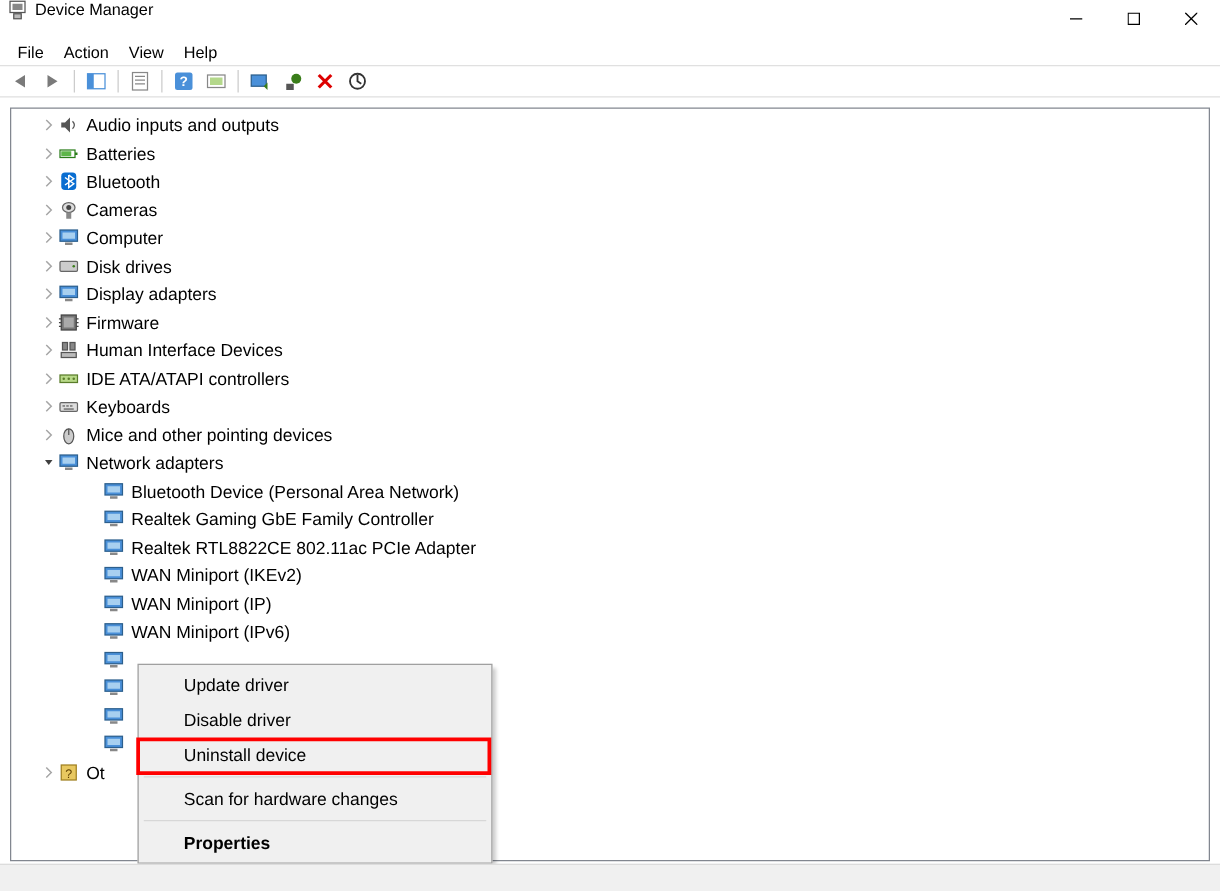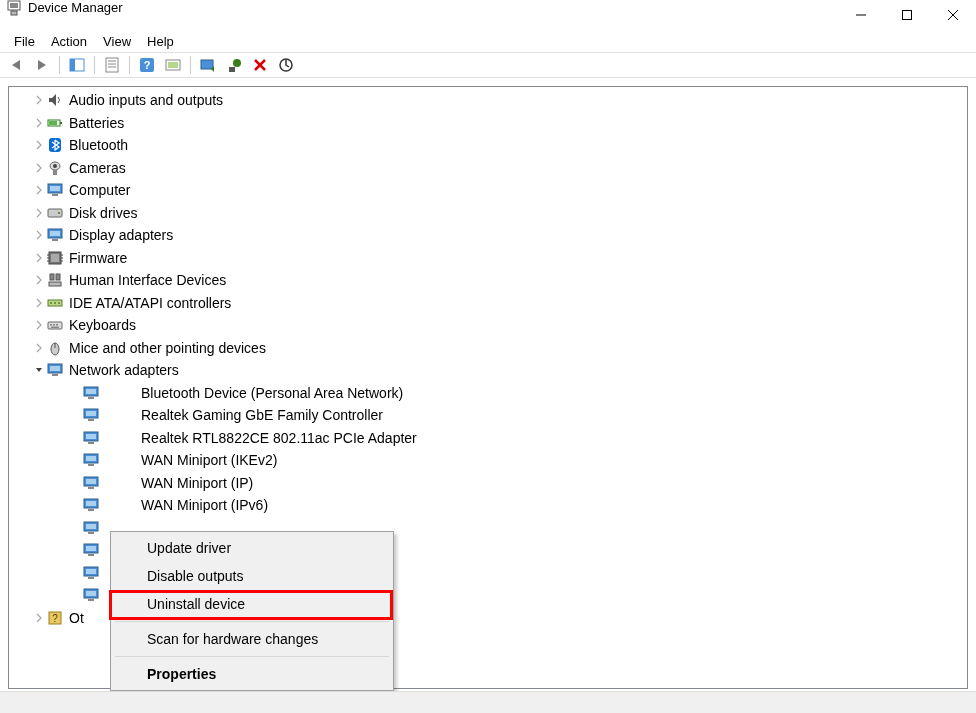--- a/index.html
+++ b/index.html
@@ -18,21 +18,21 @@
 
 
 .toolbar { display: flex; align-items: center; height: 26px; border-top: 1px solid #e0e0e0; border-bottom: 1px solid #e0e0e0; padding: 0 4px; gap:2px; }
 .tb-btn { width: 24px; height: 22px; display: flex; align-items: center; justify-content: center; border: 1px solid transparent; }
 .tb-sep { width: 1px; height: 18px; background: #ccc; margin: 0 3px; }
 
 
 .tree-container { position: relative; height: calc(713px - 30px - 22px - 26px); }
 .tree { border: 1px solid #828790; margin: 8px; height: calc(100% - 32px); overflow-y: scroll; padding-top: 2px; }
 .tree-row { display: flex; align-items: center; height: 22.5px; padding-left: 24px; white-space: nowrap; }
-.tree-row.child { padding-left: 74px; gap: 36px; }
+.tree-row.child { padding-left: 74px; }
 .arrow { width: 12px; height: 12px; margin-right: 2px; display:inline-flex; align-items:center; justify-content:center; }
 .node-icon { width: 16px; height: 16px; margin-right: 6px; display:inline-flex; align-items:center; justify-content:center; }
 .label { font-size: 14px; }
 
 
 .context-menu { position: absolute; left: 98px; top: 445px; width: 284px; background: #f0f0f0; border: 1px solid #a0a0a0; box-shadow: 3px 3px 3px rgba(0,0,0,.2); padding: 2px; margin-left: 12px; }
 .ctx-item { padding: 6px 12px 6px 34px; font-size: 14px; }
 .ctx-sep { height: 1px; background: #d7d7d7; margin: 3px 2px; }
 .ctx-item.bold { font-weight: bold; }
 .highlight { position: absolute; border: 3px solid #ff0000; pointer-events: none; }
@@ -461,21 +461,21 @@
             <rect x="2" y="2" width="12" height="12" fill="#e8c860" stroke="#a08020"></rect>
             <text x="8" y="12" text-anchor="middle" font-size="10" fill="#604000">?</text>
           </svg>
         </span>
         <span class="label">Ot</span>
       </div>
     </div>
 
   <div class="context-menu">
     <div class="ctx-item">Update driver</div>
-    <div class="ctx-item">Disable outputs</div>
+    <div class="ctx-item">Disable driver</div>
     <div class="ctx-item">Uninstall device</div>
     <div class="ctx-sep"></div>
     <div class="ctx-item">Scan for hardware changes</div>
     <div class="ctx-sep"></div>
     <div class="ctx-item bold">Properties</div>
     <div class="highlight" style="left:-2px; top:58px; width:284px; height:30px;"></div>
   </div>
 
   <div class="footer"></div>
 </div>

